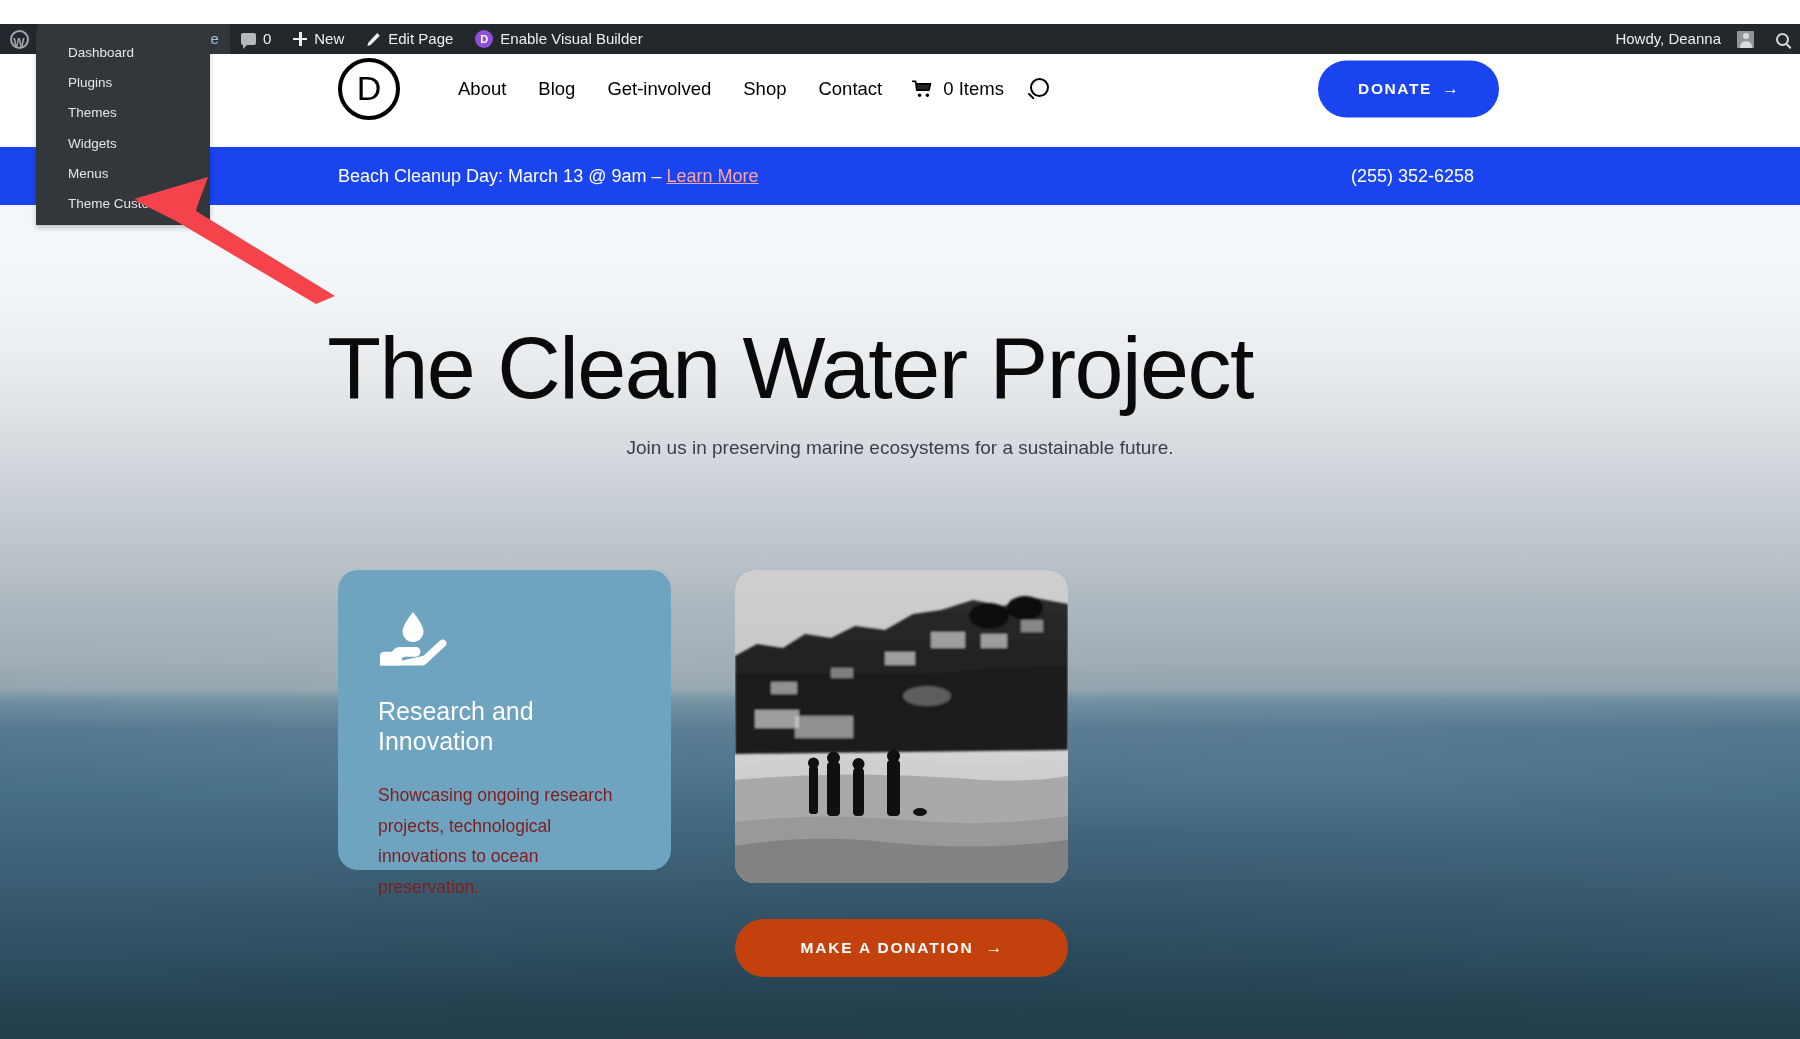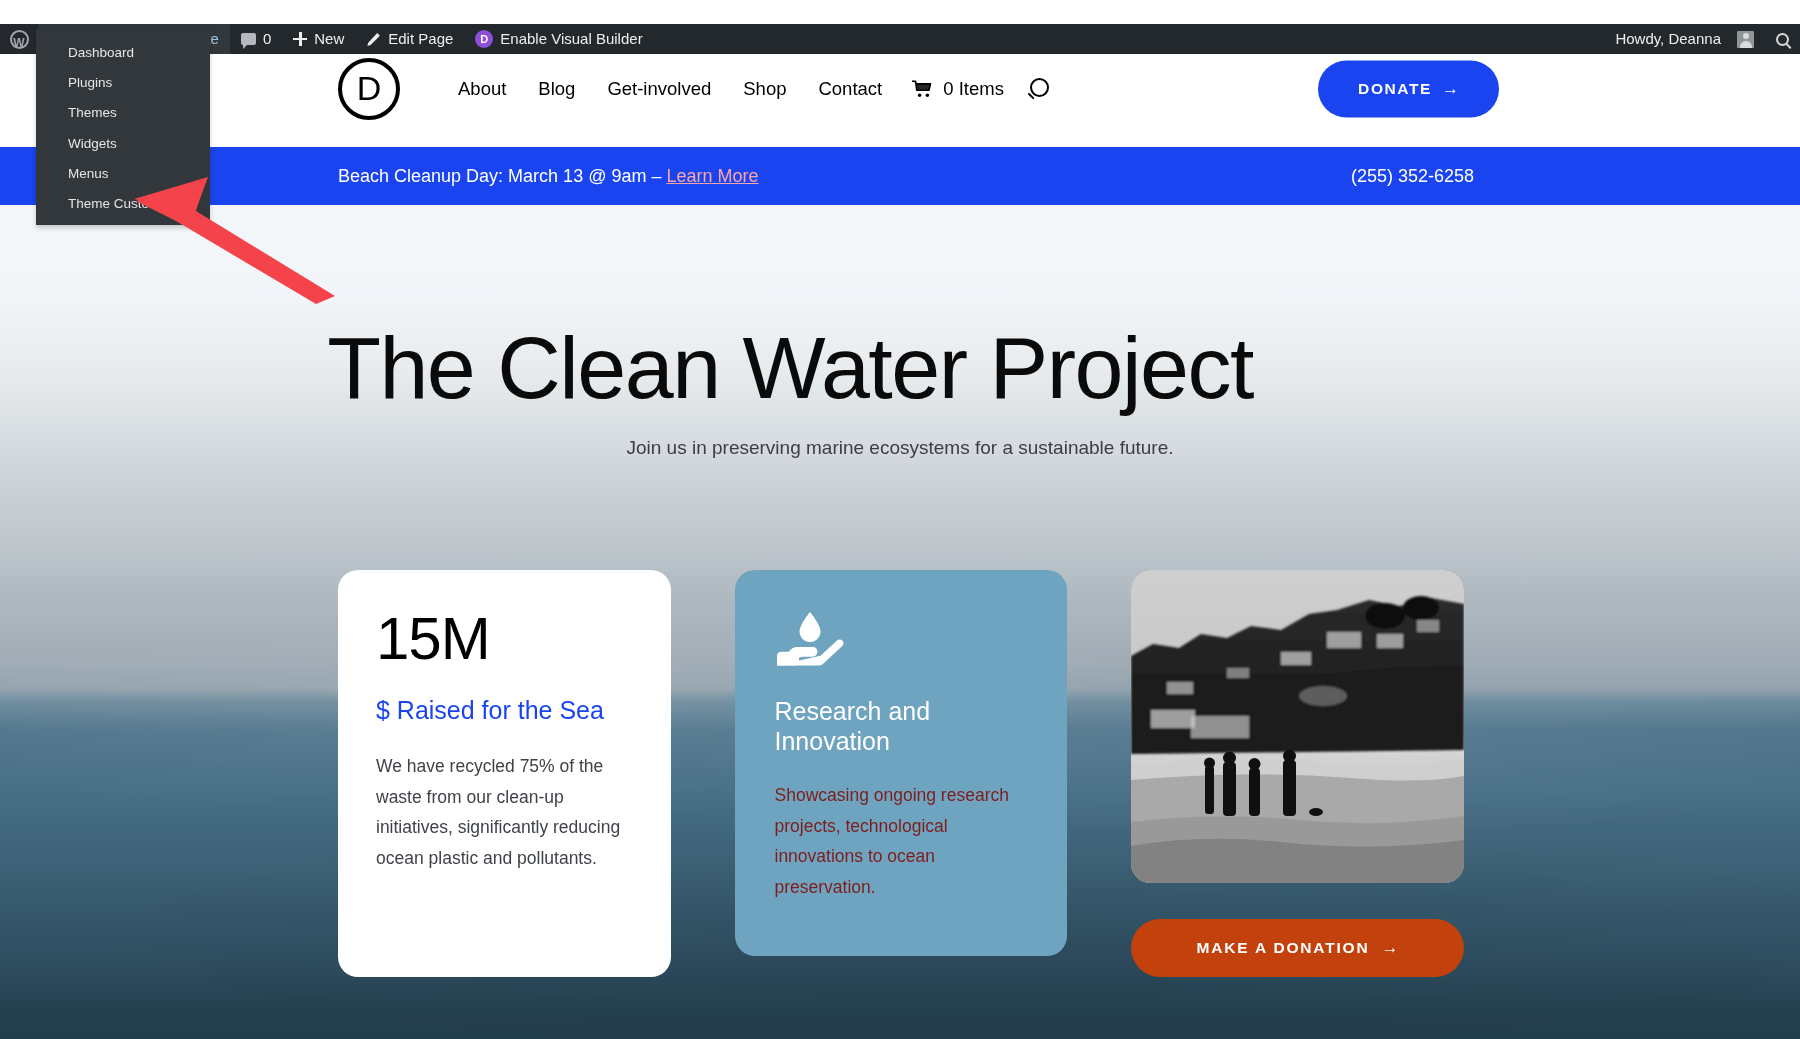--- a/index.html
+++ b/index.html
@@ -203,21 +203,21 @@
   .card-white {
     background:#fff; border-radius:20px; padding:36px 38px 40px 38px;
     height:407px;
   }
   .stat-num { font-size:60px; font-weight:400; color:#000; letter-spacing:-1px; line-height:1.1; }
   .stat-label { font-size:25px; color:#1a44f0; margin-top:24px; font-weight:400; }
   .card-body { font-size:17.5px; color:#3f4348; line-height:1.75; margin-top:26px; }
 
   .card-teal {
     background:#6ea4bf; border-radius:20px; padding:38px 40px 40px 40px;
-    height:386px; color:#fff;
+    height:300px; color:#fff;
   }
   .drop-icon { width:72px; height:62px; }
   .card-teal h3 { font-size:25px; font-weight:400; line-height:1.2; margin-top:26px; }
   .card-teal p { font-size:17.5px; line-height:1.75; margin-top:24px; color:#7f1d1d; }
 
   .card-img-wrap { width:333px; }
   .card-photo {
     width:333px; height:313px; border-radius:20px; overflow:hidden;
     position:relative; background:#8c8c8c;
   }
@@ -269,25 +269,20 @@
     <span>Beach Cleanup Day: March 13 @ 9am – </span><a href="#">Learn More</a>
   </div>
   <div id="announce-phone">(255) 352-6258</div>
 </div>
 
 <h1 id="hero-title">The Clean Water Project</h1>
 <p id="hero-sub">Join us in preserving marine ecosystems for a sustainable future.</p>
 
 <section id="cards">
 
-  <div class="card card-white">
-    <div class="stat-num">15M</div>
-    <div class="stat-label">$ Raised for the Sea</div>
-    <div class="card-body">We have recycled 75% of the waste from our clean-up initiatives, significantly reducing ocean plastic and pollutants.</div>
-  </div>
 
   <div class="card card-teal">
     <div class="drop-icon">
       <svg width="72" height="62" viewBox="0 0 72 62" fill="none">
         <path d="M35 4c0 0-10.5 12.6-10.5 19.6 0 5.8 4.7 10.5 10.5 10.5s10.5-4.7 10.5-10.5C45.5 16.6 35 4 35 4z" fill="#ffffff"></path>
         <path d="M2 58v-8.5c0-3.2 2.6-5.8 5.8-5.8h6.4c1.6-2.8 4.6-4.7 8.1-4.7h15.4c2.6 0 4.7 2.1 4.7 4.7 0 2.6-2.1 4.7-4.7 4.7H27.5" stroke="#ffffff" stroke-width="0" fill="#ffffff"></path>
         <path d="M2 57.5h42.5c1.3 0 2.5-.5 3.4-1.4l19.4-18c1.6-1.5 1.6-4 0-5.5-1.4-1.3-3.5-1.4-5-.3L45.5 47.8" fill="#ffffff"></path>
         <rect x="2" y="44" width="22" height="13.5" rx="4" fill="#ffffff"></rect>
         <path d="M14 43.8c1.8-2.6 4.8-4.3 8.2-4.3h15.2c2.5 0 4.5 2 4.5 4.5s-2 4.5-4.5 4.5H26" fill="#ffffff"></path>
       </svg>

